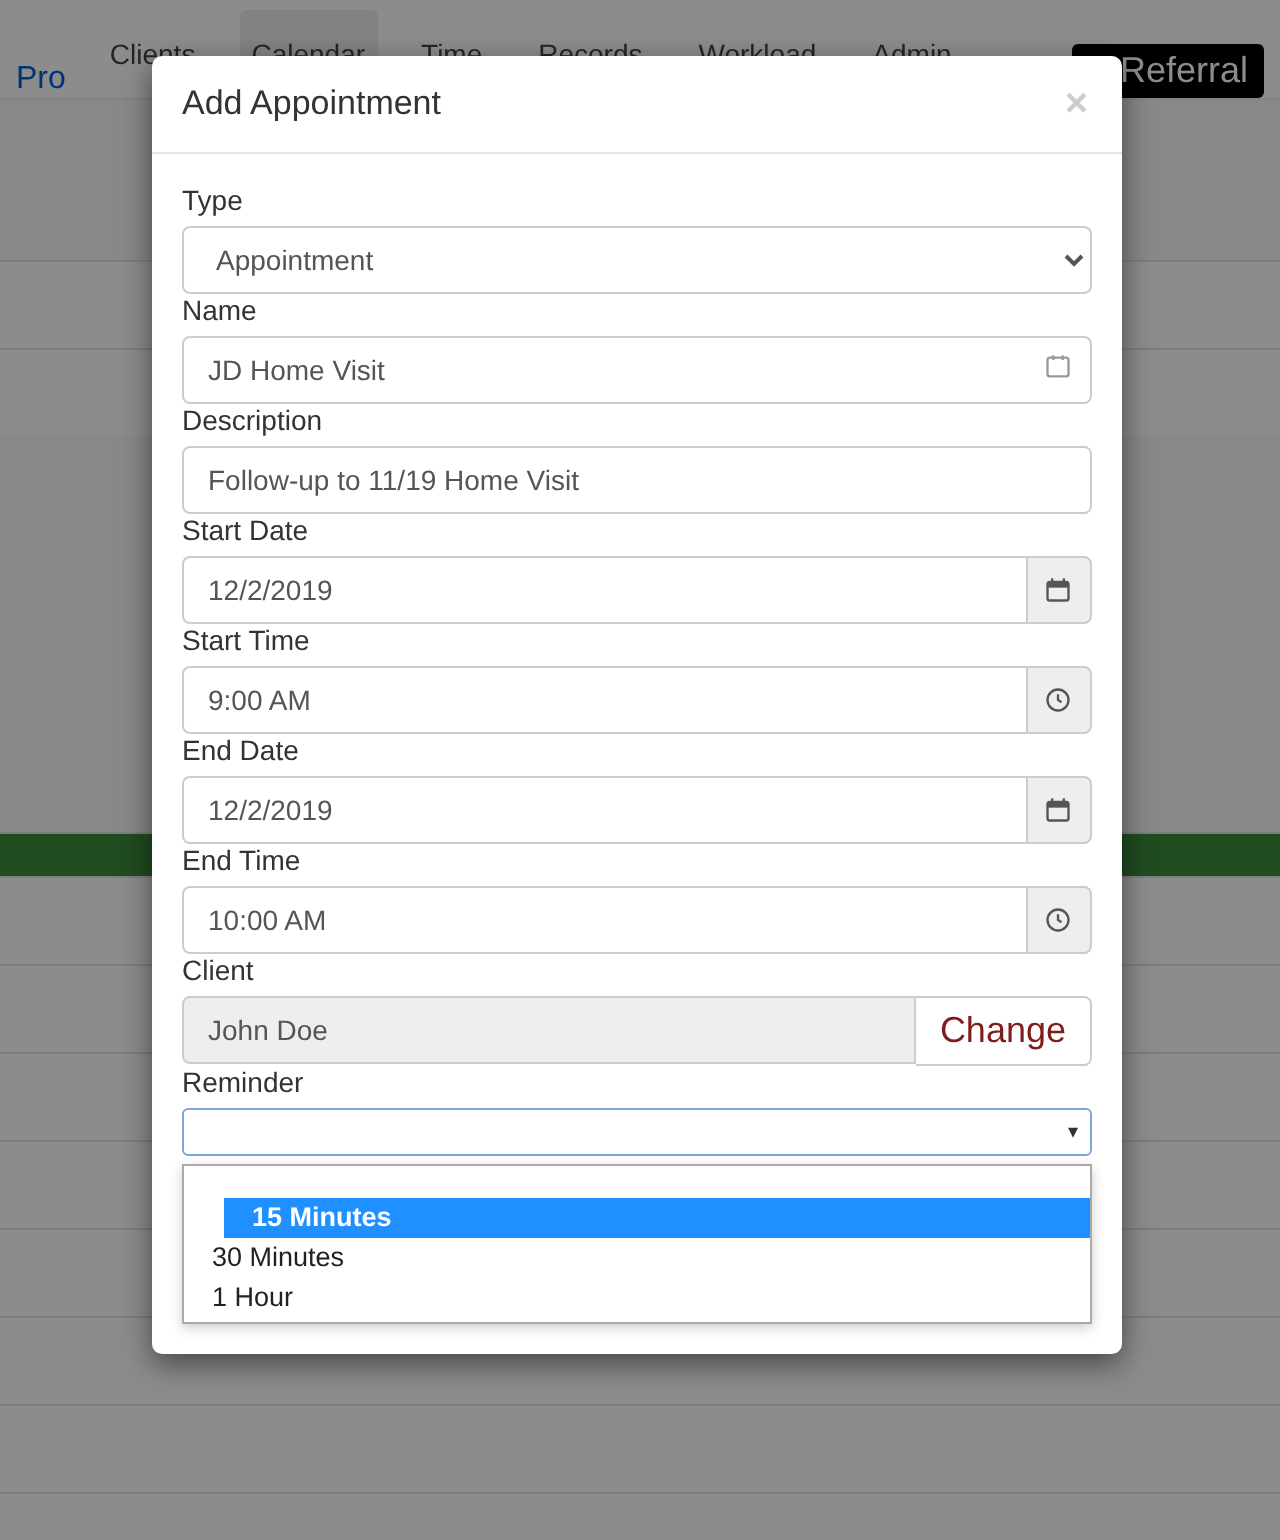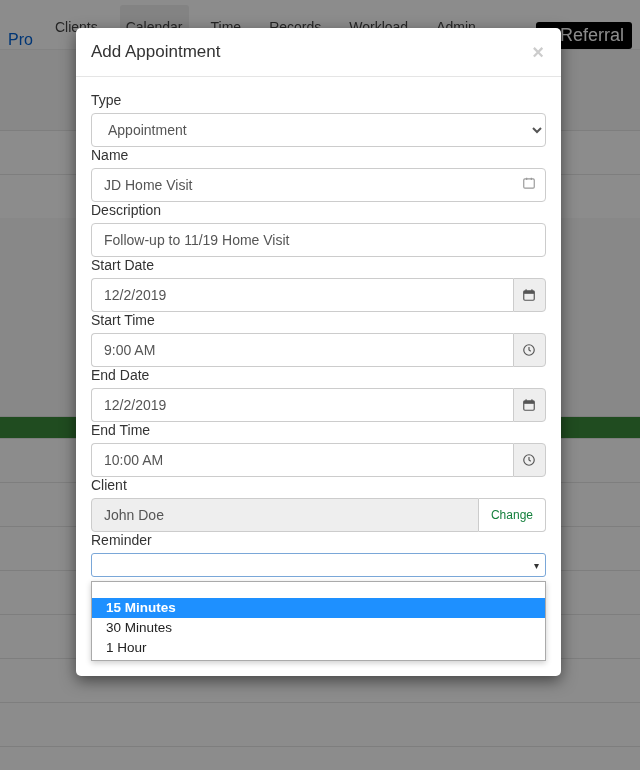--- a/index.html
+++ b/index.html
@@ -38,29 +38,29 @@
 .input-group { display: flex; }
 .input-group .form-control { border-top-right-radius: 0; border-bottom-right-radius: 0; border-right: 0; }
 .input-addon { width: 36px; border: 1px solid #ccc; background: #eee; border-radius: 0 4px 4px 0; display: flex; align-items: center; justify-content: center; color: #555; }
 .input-addon svg { width: 14px; height: 14px; }
 
 .name-wrap { position: relative; }
 .name-icon { position: absolute; right: 10px; top: 50%; transform: translateY(-50%); color: #999; }
 
 .client-group { display: flex; }
 .client-group .form-control { border-top-right-radius: 0; border-bottom-right-radius: 0; }
-.btn-change { padding: 6px 12px; background: #fff; border: 1px solid #ccc; border-left: 0; border-radius: 0 4px 4px 0; font-size: 12px; color: #15803d; cursor: pointer; }
+.btn-change { padding: 6px 12px; background: #fff; border: 1px solid #ccc; border-left: 0; border-radius: 0 4px 4px 0; font-size: 18px; color: #7f1d1d; cursor: pointer; }
 
 
 .reminder-select-box { height: 24px; border: 1px solid #7aa7d8; border-radius: 3px; background: #fff; display:flex; align-items:center; padding: 0 6px; position: relative; }
 .reminder-select-box::after { content: "\25BE"; position: absolute; right: 6px; font-size: 10px; color: #333; }
 .dropdown-listbox { margin-top: 4px; border: 1px solid #aaa; background: #fff; box-shadow: 0 2px 6px rgba(0,0,0,.2); padding: 1px 0; }
 .dropdown-option { padding: 1px 14px; font-size: 13.5px; color: #222; cursor: pointer; line-height: 1.35; }
 .dropdown-option.blank { height: 15px; }
-.dropdown-option.highlight { background: #1e90ff; color: #fff; font-weight: 700; }
+.dropdown-option.highlight { background: #1e90ff; color: #fff; font-weight: 700; margin-left: 20px; }
 </style>
 </head>
 <body>
 
 <div class="bg">
   <div class="bg-nav">
     <span class="bg-logo">Pro</span>
     <span class="bg-tab">Clients</span>
     <span class="bg-tab active">Calendar</span>
     <span class="bg-tab">Time</span>

